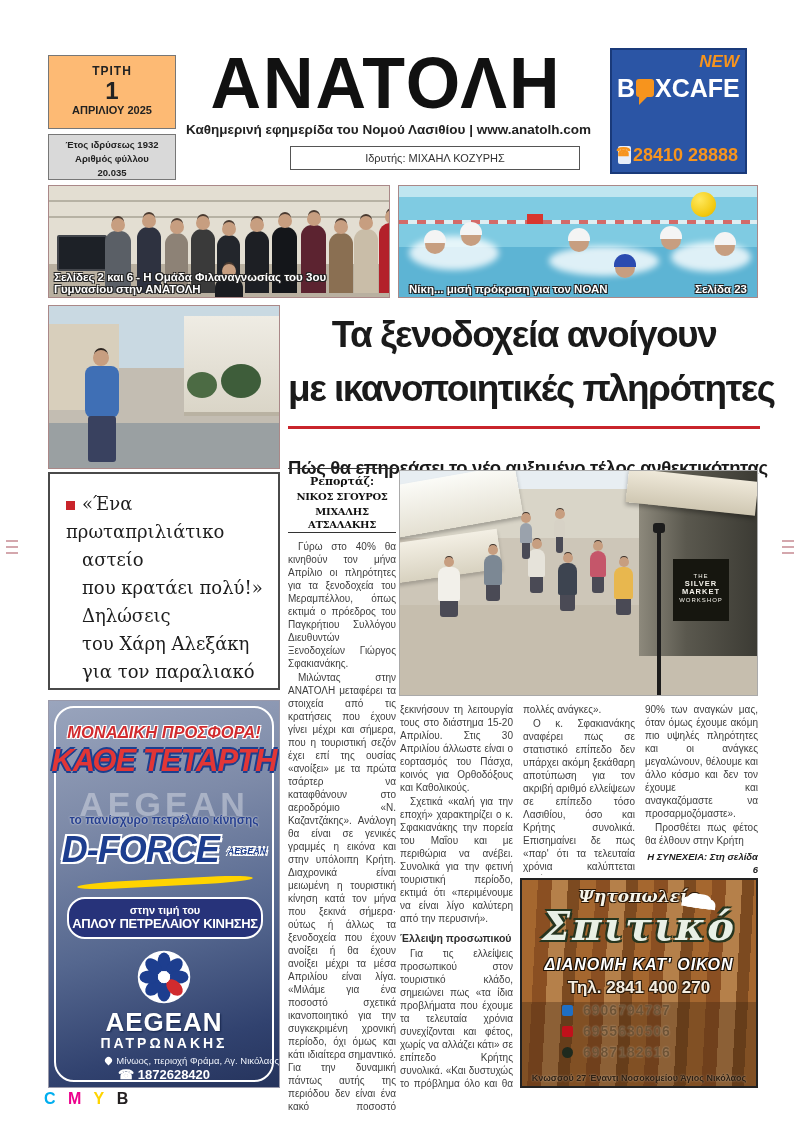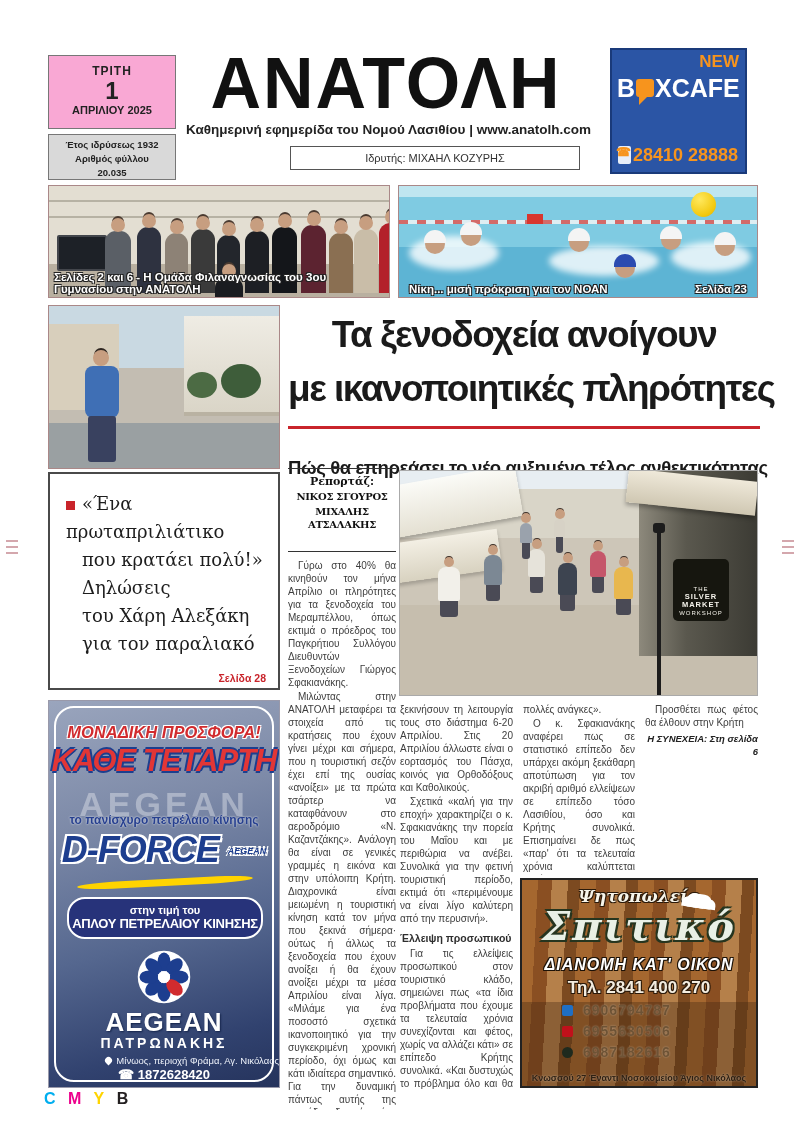--- a/index.html
+++ b/index.html
@@ -1,36 +1,36 @@
 <!DOCTYPE html>
 <html><head>
 <meta charset="utf-8">
 <style>
   html,body{margin:0;padding:0;background:#fff;}
   .page{position:relative;width:800px;height:1137px;background:#fff;overflow:hidden;
         font-family:"Liberation Sans",sans-serif;color:#222;}
   .abs{position:absolute;}
 
   
-  .date-box{left:48px;top:55px;width:128px;height:74px;border:1px solid #777;background:#f9a8d4;
+  .date-box{left:48px;top:55px;width:128px;height:74px;border:1px solid #777;background:#fdba74;
             text-align:center;padding-top:8px;box-sizing:border-box;}
   .date-box .wd{font-size:12px;font-weight:bold;letter-spacing:1px;}
   .date-box .dy{font-size:24px;font-weight:bold;line-height:26px;}
   .date-box .my{font-size:11px;font-weight:bold;}
   .issue-box{left:48px;top:134px;width:128px;height:46px;border:1px solid #777;background:#d9d9d9;
              text-align:center;font-size:9.5px;font-weight:bold;line-height:14px;padding-top:3px;box-sizing:border-box;}
   .masthead{left:186px;top:48px;width:400px;text-align:center;}
   .mast-title{font-size:70px;font-weight:bold;letter-spacing:2px;line-height:72px;color:#111;
               transform:scaleY(1.02);}
   .mast-tag{font-size:13.5px;font-weight:bold;margin-top:2px;white-space:nowrap;}
   .founder-box{left:290px;top:146px;width:288px;height:22px;border:1px solid #555;
                font-size:11px;text-align:center;line-height:22px;color:#333;}
   .boxcafe{left:610px;top:48px;width:137px;height:126px;background:#2b55a5;border:2px solid #1a3a7a;
            box-sizing:border-box;overflow:hidden;}
-  .bc-new{position:absolute;right:6px;top:2px;color:#f7941d;font-weight:bold;font-size:17px;}
+  .bc-new{position:absolute;right:6px;top:2px;color:#f7941d;font-weight:bold;font-style:italic;font-size:17px;}
   .bc-brand{position:absolute;left:5px;top:24px;color:#fff;font-weight:bold;font-size:25px;letter-spacing:0;}
   .bc-box-icon{display:inline-block;width:18px;height:18px;background:#f7941d;border-radius:3px;position:relative;margin:0 1px;}
   .bc-box-icon::after{content:"";position:absolute;left:3px;bottom:-8px;border:5px solid transparent;
                       border-top-color:#f7941d;border-left-color:#f7941d;}
   .bc-phone{position:absolute;left:6px;bottom:6px;color:#f7941d;font-weight:bold;font-size:18px;white-space:nowrap;}
   .bc-dev{display:inline-block;width:13px;height:18px;background:#e8eef8;border-radius:2px;position:relative;top:3px;margin-right:2px;}
   .bc-dev::after{content:"☎";position:absolute;left:-2px;top:-1px;font-size:12px;color:#f7941d;}
 
   
   .photo{border:1px solid #a88;box-sizing:border-box;overflow:hidden;}
@@ -99,39 +99,39 @@
   .df-dealer{position:absolute;left:0;right:0;top:334px;text-align:center;color:#fff;font-weight:bold;font-size:14px;letter-spacing:3px;}
   .df-addr{position:absolute;left:0;right:0;top:354px;text-align:right;color:#eef2fa;font-size:9.5px;}
   .df-phone{position:absolute;left:0;right:0;top:366px;text-align:center;color:#fff;font-size:13px;font-weight:bold;}
   .pin{display:inline-block;width:7px;height:7px;border-radius:50% 50% 50% 0;background:#fff;transform:rotate(-45deg);margin-right:4px;}
 
   
   .art{position:absolute;font-size:10px;line-height:13px;color:#3d3d3d;text-align:justify;overflow:hidden;}
   .art p{margin:0 0 1px;text-indent:10px;}
   .art p.noind{text-indent:0;}
   .art .sub{font-weight:bold;color:#2e2e2e;text-align:left;text-indent:0;margin:7px 0 2px;font-size:10.5px;line-height:13px;}
-  .byline{border-top:1.5px solid #333;border-bottom:1.5px solid #333;padding:6px 0 20px;margin-bottom:7px;
+  .byline{border-top:1.5px solid #333;border-bottom:1.5px solid #333;padding:6px 0 1px;margin-bottom:7px;
           text-align:center;font-family:"DejaVu Serif",serif;font-weight:bold;color:#111;}
   .byline .bl1{font-size:11px;}
   .byline .bl2{font-size:10px;letter-spacing:-.3px;margin-top:2px;}
   .cont{font-weight:bold;font-style:italic;font-size:9.5px;text-align:right;color:#222;margin-top:3px;}
 
   
   .main-photo{left:399px;top:470px;width:359px;height:226px;border:1px solid #aaa;box-sizing:border-box;overflow:hidden;
               background:linear-gradient(#e8eef2 0 8%,#d9d5c8 8% 30%,#cdc6b8 30% 60%,#c6beae 60% 100%);}
   .awn-l{position:absolute;left:-30px;top:6px;width:150px;height:52px;background:linear-gradient(#fbfbf7,#e4e0d2);
          transform:rotate(-10deg);box-shadow:0 3px 4px rgba(0,0,0,.25);}
   .awn-l2{position:absolute;left:-20px;top:66px;width:120px;height:40px;background:linear-gradient(#f3efe4,#d8d2c0);
          transform:rotate(-8deg);box-shadow:0 3px 4px rgba(0,0,0,.2);}
   .shop-r{position:absolute;right:0;top:0;width:118px;height:185px;
           background:linear-gradient(90deg,#8d897c,#5a584e 40%,#3c3b34);}
   .awn-r{position:absolute;right:0;top:4px;width:130px;height:34px;background:linear-gradient(#efe9da,#cfc7b2);
          transform:rotate(6deg);box-shadow:0 3px 4px rgba(0,0,0,.3);}
-  .sign{position:absolute;right:28px;top:88px;width:56px;height:62px;background:#16160f;border-radius:5px;
-        color:#f4f2ea;text-align:center;font-size:6px;line-height:8px;padding-top:26px;box-sizing:border-box;letter-spacing:1px;}
+  .sign{position:absolute;right:28px;top:88px;width:56px;height:62px;background:#16160f;border-radius:0;
+        color:#f4f2ea;text-align:center;font-size:6px;line-height:8px;padding-top:13px;box-sizing:border-box;letter-spacing:1px;}
   .sign .big{font-size:7.5px;font-weight:bold;}
   .lamp{position:absolute;right:96px;top:60px;width:4px;height:166px;background:#1c1c1c;}
   .lamp::before{content:"";position:absolute;left:-4px;top:-8px;width:12px;height:10px;background:#1c1c1c;border-radius:3px;}
   .walker{position:absolute;border-radius:8px 8px 2px 2px;}
   .walker::before{content:"";position:absolute;top:-10px;left:50%;transform:translateX(-50%);
                   width:10px;height:10px;border-radius:50%;background:#c79e80;box-shadow:0 -2px 0 -1px #3c2f28;}
   .walker::after{content:"";position:absolute;left:2px;right:2px;top:100%;height:16px;background:#4a4a55;border-radius:0 0 3px 3px;}
 
   
   .spitiko{left:520px;top:878px;width:238px;height:210px;border:2px solid #222;box-sizing:border-box;overflow:hidden;
@@ -239,20 +239,21 @@
     <div class="bldg" style="right:0;top:10px;width:95px;height:100px;background:linear-gradient(#efece4,#d9d4c6);box-shadow:inset 0 -4px 0 #b9b2a2"></div>
     <div class="bldg" style="right:18px;top:58px;width:40px;height:34px;background:#3e5d3a;border-radius:50%"></div>
     <div class="bldg" style="right:62px;top:66px;width:30px;height:26px;background:#4c6b44;border-radius:50%"></div>
     <div style="position:absolute;left:44px;top:44px;width:16px;height:16px;border-radius:50%;background:#c79e80;box-shadow:0 -3px 0 -1px #2e2620"></div>
     <div style="position:absolute;left:36px;top:60px;width:34px;height:52px;border-radius:8px;background:#3f6fb5"></div>
     <div style="position:absolute;left:39px;top:110px;width:28px;height:46px;background:#39415f;border-radius:3px"></div>
   </div>
 
   <div class="abs quote-box">
     <div><span class="qb-bullet"></span><span>«Ένα  πρωταπριλιάτικο</span></div>
+    <div style="padding-left:16px">αστείο</div>
     <div style="padding-left:16px">που κρατάει πολύ!»</div>
     <div style="padding-left:16px">Δηλώσεις</div>
     <div style="padding-left:16px">του Χάρη Αλεξάκη</div>
     <div style="padding-left:16px">για τον παραλιακό</div>
     <div class="qb-ref">Σελίδα 28</div>
   </div>
 
   <div class="abs dforce">
     <div class="df-frame"></div>
     <div class="df-wm">AEGEAN</div>
@@ -328,32 +329,33 @@
     <div class="walker" style="left:84px;top:84px;width:18px;height:30px;background:#7c8894"></div>
     <div class="walker" style="left:128px;top:78px;width:17px;height:28px;background:#e6e3da"></div>
     <div class="walker" style="left:158px;top:92px;width:19px;height:32px;background:#3d4450"></div>
     <div class="walker" style="left:190px;top:80px;width:16px;height:26px;background:#c5566a"></div>
     <div class="walker" style="left:214px;top:96px;width:19px;height:32px;background:#e8b74e"></div>
     <div class="walker" style="left:120px;top:52px;width:12px;height:20px;background:#9aa2ac"></div>
     <div class="walker" style="left:154px;top:48px;width:11px;height:18px;background:#d7d2c6"></div>
   </div>
 
   <div class="art" style="left:400px;top:703px;width:113px;height:386px">
-    <p class="noind">ξεκινήσουν τη λειτουργία τους στο διάστημα 6-20 Απριλίου. Στις 20 Απριλίου άλλωστε είναι ο εορτασμός του Πάσχα, κοινός για Ορθοδόξους και Καθολικούς.</p>
+    <p class="noind">ξεκινήσουν τη λειτουργία τους στο διάστημα 15-20 Απριλίου. Στις 30 Απριλίου άλλωστε είναι ο εορτασμός του Πάσχα, κοινός για Ορθοδόξους και Καθολικούς.</p>
     <p>Σχετικά «καλή για την εποχή» χαρακτηρίζει ο κ. Σφακιανάκης την πορεία του Μαΐου και με περιθώρια να ανέβει. Συνολικά για την φετινή τουριστική περίοδο, εκτιμά ότι «περιμένουμε να είναι λίγο καλύτερη από την περυσινή».</p>
     <div class="sub">Έλλειψη προσωπικού</div>
     <p>Για τις ελλείψεις προσωπικού στον τουριστικό κλάδο, σημειώνει πως «τα ίδια προβλήματα που έχουμε τα τελευταία χρόνια συνεχίζονται και φέτος, χωρίς να αλλάζει κάτι» σε επίπεδο Κρήτης συνολικά. «Και δυστυχώς το πρόβλημα όλο και θα επιδεινώνεται, αφού υπάρχουν ολοένα πιο</p>
   </div>
 
   <div class="art" style="left:523px;top:703px;width:112px;height:172px">
     <p class="noind">πολλές ανάγκες».</p>
     <p>Ο κ. Σφακιανάκης αναφέρει πως σε στατιστικό επίπεδο δεν υπάρχει ακόμη ξεκάθαρη αποτύπωση για τον ακριβή αριθμό ελλείψεων σε επίπεδο τόσο Λασιθίου, όσο και Κρήτης συνολικά. Επισημαίνει δε πως «παρ' ότι τα τελευταία χρόνια καλύπτεται περίπου το</p>
   </div>
 
   <div class="art" style="left:645px;top:703px;width:113px;height:172px">
+    <p class="noind">90% των αναγκών μας, όταν όμως έχουμε ακόμη πιο υψηλές πληρότητες και οι ανάγκες μεγαλώνουν, θέλουμε και άλλο κόσμο και δεν τον έχουμε και αναγκαζόμαστε να προσαρμοζόμαστε».</p>
     <p>Προσθέτει πως φέτος θα έλθουν στην Κρήτη</p>
     <div class="cont">Η ΣΥΝΕΧΕΙΑ: Στη σελίδα 6</div>
   </div>
 
   <div class="abs spitiko">
     <div class="sp-shade"></div>
     <div class="sp-type">Ψητοπωλείο</div>
     <div class="sp-hat"></div>
     <div class="sp-brand">Σπιτικό</div>
     <div class="sp-del">ΔΙΑΝΟΜΗ ΚΑΤ' ΟΙΚΟΝ</div>

